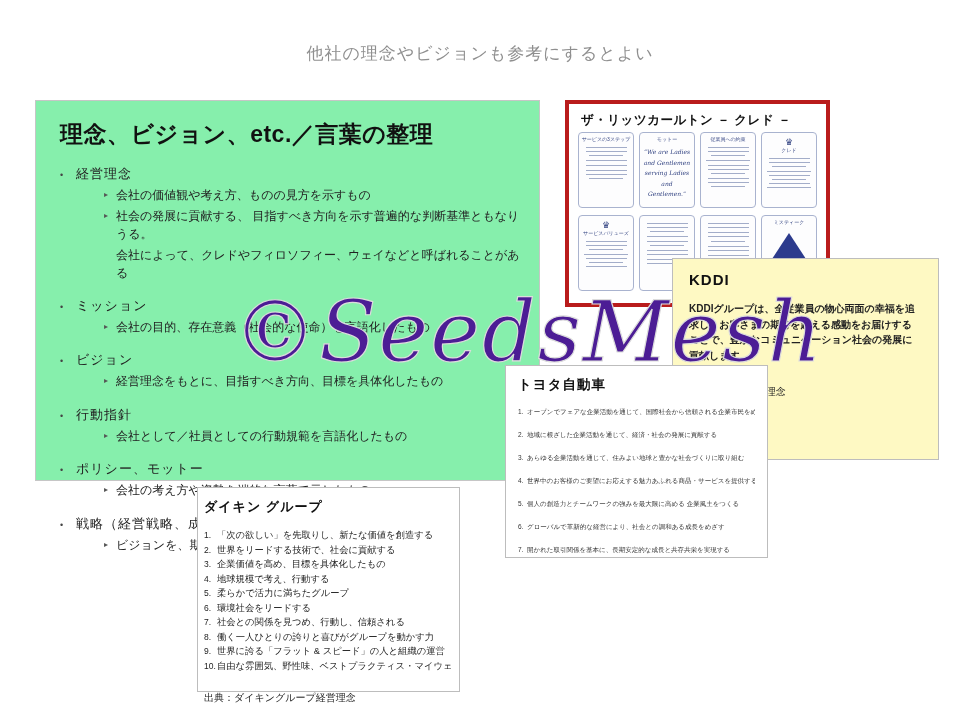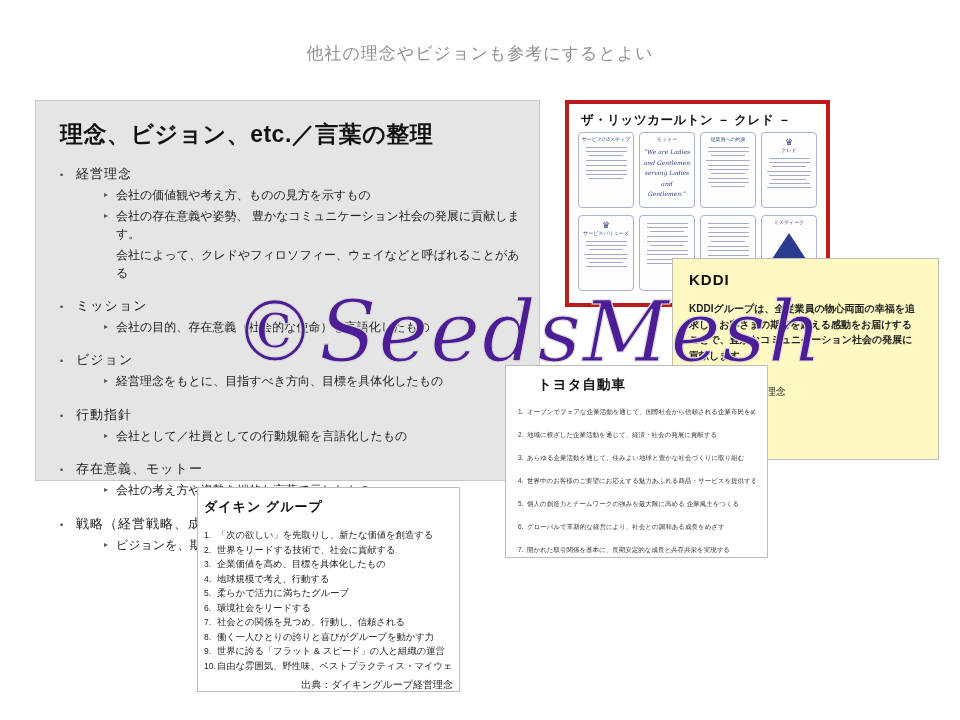--- a/index.html
+++ b/index.html
@@ -2,21 +2,21 @@
 <html><head>
 <meta charset="utf-8">
 <style>
   html,body{margin:0;padding:0;background:#fff;}
   .slide{position:relative;width:960px;height:720px;background:#ffffff;overflow:hidden;
          font-family:"Liberation Sans","DejaVu Sans",sans-serif;color:#1a1a1a;}
   .page-title{position:absolute;top:42px;left:0;width:100%;text-align:center;
               font-size:17px;color:#8f8f8f;letter-spacing:1px;}
   
   .main-panel{position:absolute;left:35px;top:100px;width:505px;height:381px;
-              border:1px solid #c6c6c6;background:#e5e5e5;box-sizing:border-box;
+              border:1px solid #c6c6c6;background:#86efac;box-sizing:border-box;
               padding:14px 18px 16px 24px;}
   .main-title{font-size:23px;font-weight:bold;color:#111;margin:4px 0 6px 0;letter-spacing:.5px;}
   .mp-item{margin-top:15px;}
   .mp-term-row{display:flex;align-items:baseline;font-size:13px;color:#222;letter-spacing:1px;}
   .mp-bullet{width:16px;font-size:9px;color:#444;flex:none;}
   .mp-desc-row{display:flex;margin:4px 0 0 44px;font-size:12px;line-height:1.45;color:#222;}
   .mp-sub-bullet{width:12px;flex:none;font-size:8px;color:#555;line-height:1.9;}
   
   .ritz-panel{position:absolute;left:565px;top:100px;width:265px;height:207px;
               border:4px solid #b91c1c;background:#fff;box-sizing:border-box;z-index:2;}
@@ -41,32 +41,32 @@
   .kddi-panel{position:absolute;left:672px;top:258px;width:267px;height:202px;
               border:1px solid #bdbdbd;background:#fef9c3;box-sizing:border-box;
               padding:12px 16px;z-index:3;}
   .kddi-title{font-size:15px;font-weight:bold;color:#111;letter-spacing:1px;}
   .kddi-body{font-size:10px;line-height:1.55;margin-top:13px;color:#222;font-weight:bold;}
   .kddi-source{font-size:10px;margin-top:22px;color:#222;}
   
   .toyota-panel{position:absolute;left:505px;top:365px;width:263px;height:193px;
                 border:1px solid #bdbdbd;background:#fff;box-sizing:border-box;
                 padding:10px 12px;z-index:4;}
-  .toyota-title{font-size:13.5px;font-weight:bold;color:#111;letter-spacing:1px;margin-left:20px;}
+  .toyota-title{font-size:13.5px;font-weight:bold;color:#111;letter-spacing:1px;}
   .ty-row{display:flex;margin-top:14px;font-size:6.5px;color:#333;white-space:nowrap;overflow:hidden;}
   .ty-num{width:9px;flex:none;}
   
   .daikin-panel{position:absolute;left:197px;top:487px;width:263px;height:205px;
                 border:1px solid #bdbdbd;background:#fff;box-sizing:border-box;
                 padding:10px 6px;z-index:2;}
   .daikin-title{font-size:13px;font-weight:bold;color:#111;letter-spacing:1px;}
   .dk-list{margin-top:12px;}
   .dk-row{display:flex;font-size:9.3px;line-height:14.5px;color:#222;white-space:nowrap;overflow:hidden;}
   .dk-num{width:13px;flex:none;font-size:8.5px;}
-  .dk-source{font-size:10px;margin-top:5px;color:#222;text-align:right;}
+  .dk-source{font-size:10px;margin-top:18px;color:#222;}
   
   .watermark{position:absolute;left:233px;top:283px;z-index:9;pointer-events:none;
              font-family:"DejaVu Serif","Liberation Serif",serif;font-style:italic;
              font-size:84px;color:#4c1d95;-webkit-text-stroke:1.2px #dcdcdc;
              letter-spacing:2px;white-space:nowrap;}
 </style>
 </head>
 <body>
 
 <div class="slide">
@@ -83,21 +83,21 @@
             <span>経営理念</span>
           </div>
           <div>
 
           <div class="mp-desc-row">
                 <span class="mp-sub-bullet">▸</span>
                 <span>会社の価値観や考え方、ものの見方を示すもの</span>
               </div>
             <div class="mp-desc-row">
                 <span class="mp-sub-bullet">▸</span>
-                <span>会社の存在意義や姿勢、 豊かなコミュニケーション社会の発展に貢献します。</span>
+                <span>社会の発展に貢献する、 目指すべき方向を示す普遍的な判断基準ともなりうる。</span>
               </div>
             <div class="mp-desc-row">
                 <span class="mp-sub-bullet"></span>
                 <span>会社によって、クレドやフィロソフィー、ウェイなどと呼ばれることがある</span>
               </div>
           </div>
         </div>
         <div class="mp-item">
           <div class="mp-term-row">
             <span class="mp-bullet">•</span>
@@ -133,21 +133,21 @@
 
           <div class="mp-desc-row">
                 <span class="mp-sub-bullet">▸</span>
                 <span>会社として／社員としての行動規範を言語化したもの</span>
               </div>
           </div>
         </div>
         <div class="mp-item">
           <div class="mp-term-row">
             <span class="mp-bullet">•</span>
-            <span>存在意義、モットー</span>
+            <span>ポリシー、モットー</span>
           </div>
           <div>
 
           <div class="mp-desc-row">
                 <span class="mp-sub-bullet">▸</span>
                 <span>会社の考え方や姿勢を端的な言葉で示したもの</span>
               </div>
           </div>
         </div>
         <div class="mp-item">

